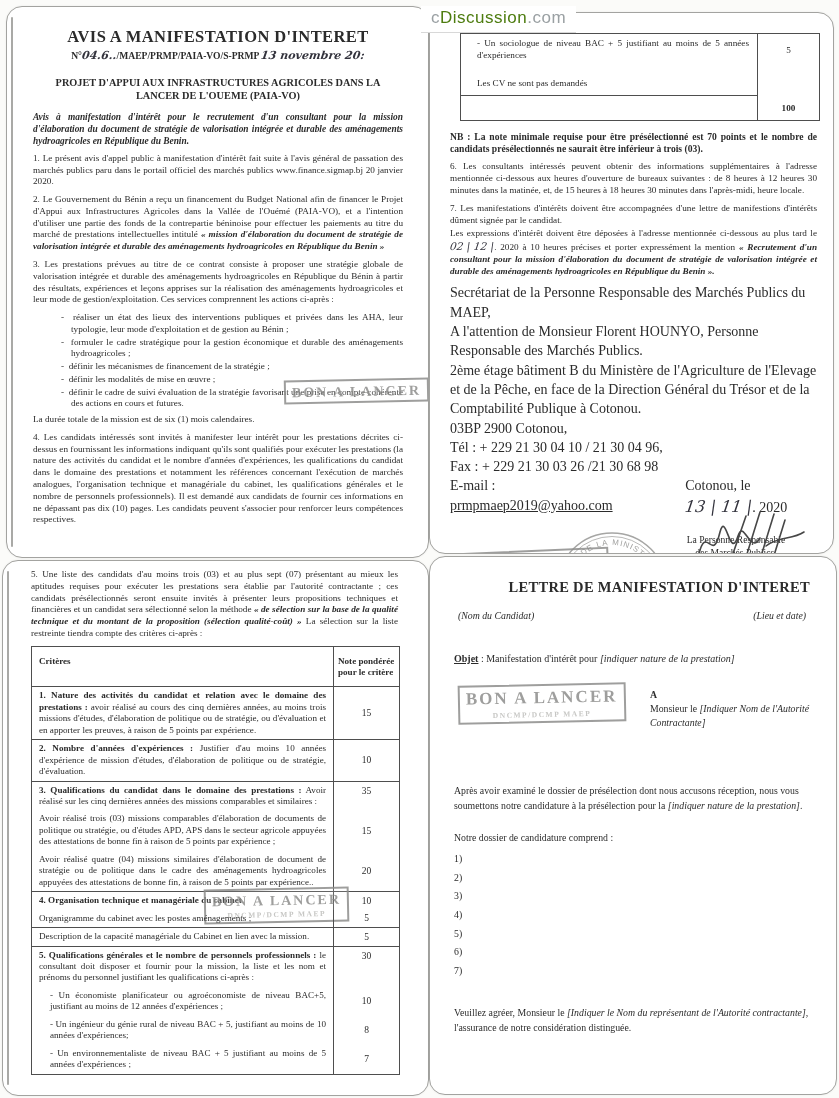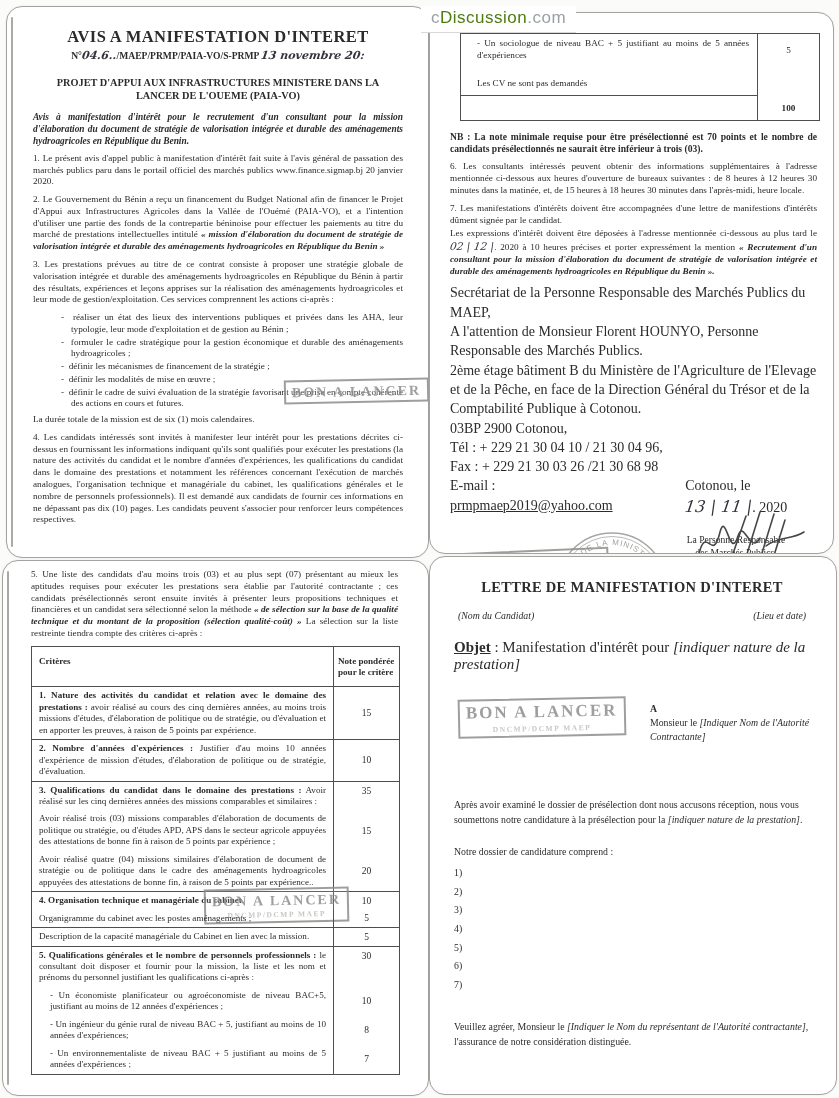--- a/index.html
+++ b/index.html
@@ -72,23 +72,23 @@
   .addr .em{text-decoration:underline;}
   .addr-last{display:flex;justify-content:flex-start;}
   .dateline{margin-left:72px;}
   .sigarea{position:relative;height:150px;margin-top:2px;}
   .signoff{position:absolute;left:216px;top:14px;width:140px;text-align:center;font-size:9.6px;line-height:1.35;}
   .signer{position:absolute;left:238px;top:86px;font-size:9.6px;font-weight:bold;border-bottom:1.2px solid #333;padding-bottom:1px;}
   .seal{position:absolute;left:104px;top:10px;opacity:.8;}
   .sigsvg{position:absolute;left:238px;top:-14px;}
 
   
-  .letter-title{font-size:14.5px;font-weight:bold;text-align:center;letter-spacing:.3px;margin:8px 0 14px 0;}
+  .letter-title{font-size:14.5px;font-weight:bold;text-align:right;letter-spacing:.3px;margin:8px 0 14px 0;}
   .nl-row{display:flex;justify-content:space-between;font-size:9.8px;font-style:italic;margin:8px 4px 0 4px;}
-  .objet{font-size:15px;margin-top:18px;}
+  .objet{font-size:10px;margin-top:32px;}
   .objet .lbl{font-weight:bold;text-decoration:underline;}
   .torow{position:relative;height:92px;margin-top:10px;}
   .toblock{margin-left:196px;padding-top:14px;font-size:9.8px;line-height:1.45;}
   .letterbody{font-size:9.8px;line-height:1.5;}
   .dossier-list{margin:4px 0 0 0;padding:0;list-style:none;font-size:9.8px;line-height:1.9;}
 
   .watermark{
     position:absolute;left:421px;top:6px;background:#fff;padding:2px 10px 4px 10px;
     font-family:"Liberation Sans",sans-serif;font-size:17px;letter-spacing:.5px;z-index:9;
     border-bottom:1px solid #d8d8d8;
@@ -105,21 +105,21 @@
 <div class="watermark"><span class="wm-gray">c</span><span class="wm-blue">Discussion</span><span class="wm-gray">.com</span></div>
 
 <div class="scanbox q-tl spine">
   <div class="content">
     <div class="doc-title">AVIS A MANIFESTATION D'INTERET</div>
     <div class="doc-number">
       <span>N°</span><span class="hand">04.6..</span><span>/MAEP/PRMP/PAIA-VO/S-PRMP</span>
       <span class="hand">13 novembre 20:</span>
     </div>
     <div class="proj-title">
-      <span>PROJET D'APPUI AUX INFRASTRUCTURES MINISTERE DANS LA</span><br>
+      <span>PROJET D'APPUI AUX INFRASTRUCTURES AGRICOLES DANS LA</span><br>
       <span>LANCER DE L'OUEME (PAIA-VO)</span>
     </div>
     <p class="p bi intro">Avis à manifestation d'intérêt pour le recrutement d'un consultant pour la mission d'élaboration du document de stratégie de valorisation intégrée et durable des aménagements hydroagricoles en République du Benin.</p>
     <p class="p">1. Le présent avis d'appel public à manifestation d'intérêt fait suite à l'avis général de passation des marchés publics paru dans le portail officiel des marchés publics www.finance.sigmap.bj 20 janvier 2020.</p>
     <p class="p"><span>2. Le Gouvernement du Bénin a reçu un financement du Budget National afin de financer le Projet d'Appui aux Infrastructures Agricoles dans la Vallée de l'Ouémé (PAIA-VO), et a l'intention d'utiliser une partie des fonds de la contrepartie béninoise pour effectuer les paiements au titre du marché de prestations intellectuelles intitulé </span><span class="bi">« mission d'élaboration du document de stratégie de valorisation intégrée et durable des aménagements hydroagricoles en République du Benin »</span></p>
     <p class="p">3. Les prestations prévues au titre de ce contrat consiste à proposer une stratégie globale de valorisation intégrée et durable des aménagements hydroagricoles en République du Bénin à partir des résultats, expériences et leçons apprises sur la réalisation des aménagements hydroagricoles et leur mode de gestion/exploitation. Ces services comprennent les actions ci-après :</p>
     <ul class="dashlist">
       <li>réaliser un état des lieux des interventions publiques et privées dans les AHA, leur typologie, leur mode d'exploitation et de gestion au Bénin ;</li>
       <li>formuler le cadre stratégique pour la gestion économique et durable des aménagements hydroagricoles ;</li>
       <li>définir les mécanismes de financement de la stratégie ;</li>

